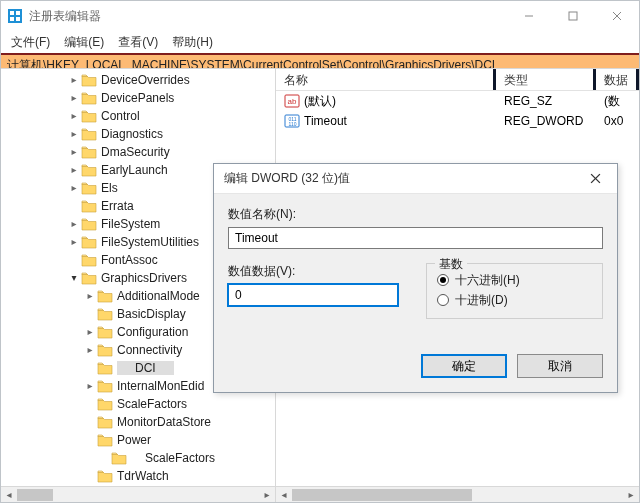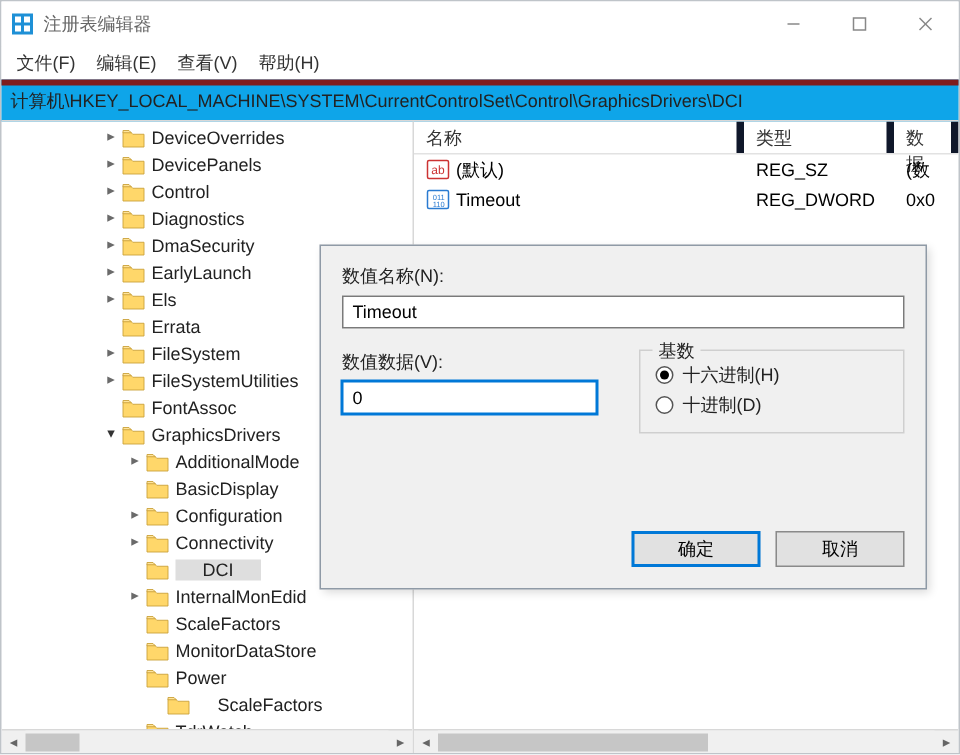--- a/index.html
+++ b/index.html
@@ -60,27 +60,27 @@
     gap: 2px;
     background: #fff;
     flex-shrink: 0;
   }
   .menubar .menu-item {
     padding: 2px 6px;
     color: #333;
     font-size: 12px;
   }
   .addressbar {
-    height: 28px;
-    border-top: 4px solid #7f1d1d;
+    height: 16px;
+    border-top: 2px solid #7f1d1d;
     border-bottom: 1px solid #d8d8d8;
     padding: 2px 6px;
     font-size: 12px;
     color: #222;
-    background: #0ea5e9;
+    background: #fdba74;
     flex-shrink: 0;
     white-space: nowrap;
     overflow: hidden;
   }
   .content {
     flex: 1;
     display: flex;
     min-height: 0;
   }
   .tree-pane {
@@ -127,21 +127,21 @@
   }
   .list-header {
     display: flex;
     height: 22px;
     border-bottom: 1px solid #e2e2e2;
     font-size: 12px;
     color: #333;
   }
   .list-header .col {
     padding: 3px 8px;
-    border-right: 5px solid #0f172a;
+    border-right: 3px solid #0f172a;
   }
   .list-body .row {
     display: flex;
     height: 20px;
     align-items: center;
     font-size: 12px;
   }
   .list-body .cell {
     padding: 0 8px;
     white-space: nowrap;
@@ -608,20 +608,29 @@
             <div class="sb-thumb" style="left:0;width:180px"></div>
           </div>
         <div class="sb-btn">▸</div>
       </div>
     </div>
   </div>
 
 </div>
 
 <div class="dialog">
+  <div class="dialog-titlebar">
+    <span class="dtitle">编辑 DWORD (32 位)值</span>
+    <div class="dclose">
+      <svg width="11" height="11" viewBox="0 0 10 10">
+          <line x1="1" y1="1" x2="9" y2="9" stroke="#333" stroke-width="1.2"></line>
+          <line x1="9" y1="1" x2="1" y2="9" stroke="#333" stroke-width="1.2"></line>
+        </svg>
+    </div>
+  </div>
   <div class="dialog-body">
     <div class="dlabel">数值名称(N):</div>
     <input class="dinput" readonly="" value="Timeout" style="">
     <div class="row2">
       <div class="left">
         <div class="dlabel">数值数据(V):</div>
         <input class="dinput" style="border: 1px solid rgb(0, 120, 215); outline: rgb(0, 120, 215) solid 1px;" value="0">
       </div>
       <div class="right" style="flex:1">
         <div class="fieldset">

